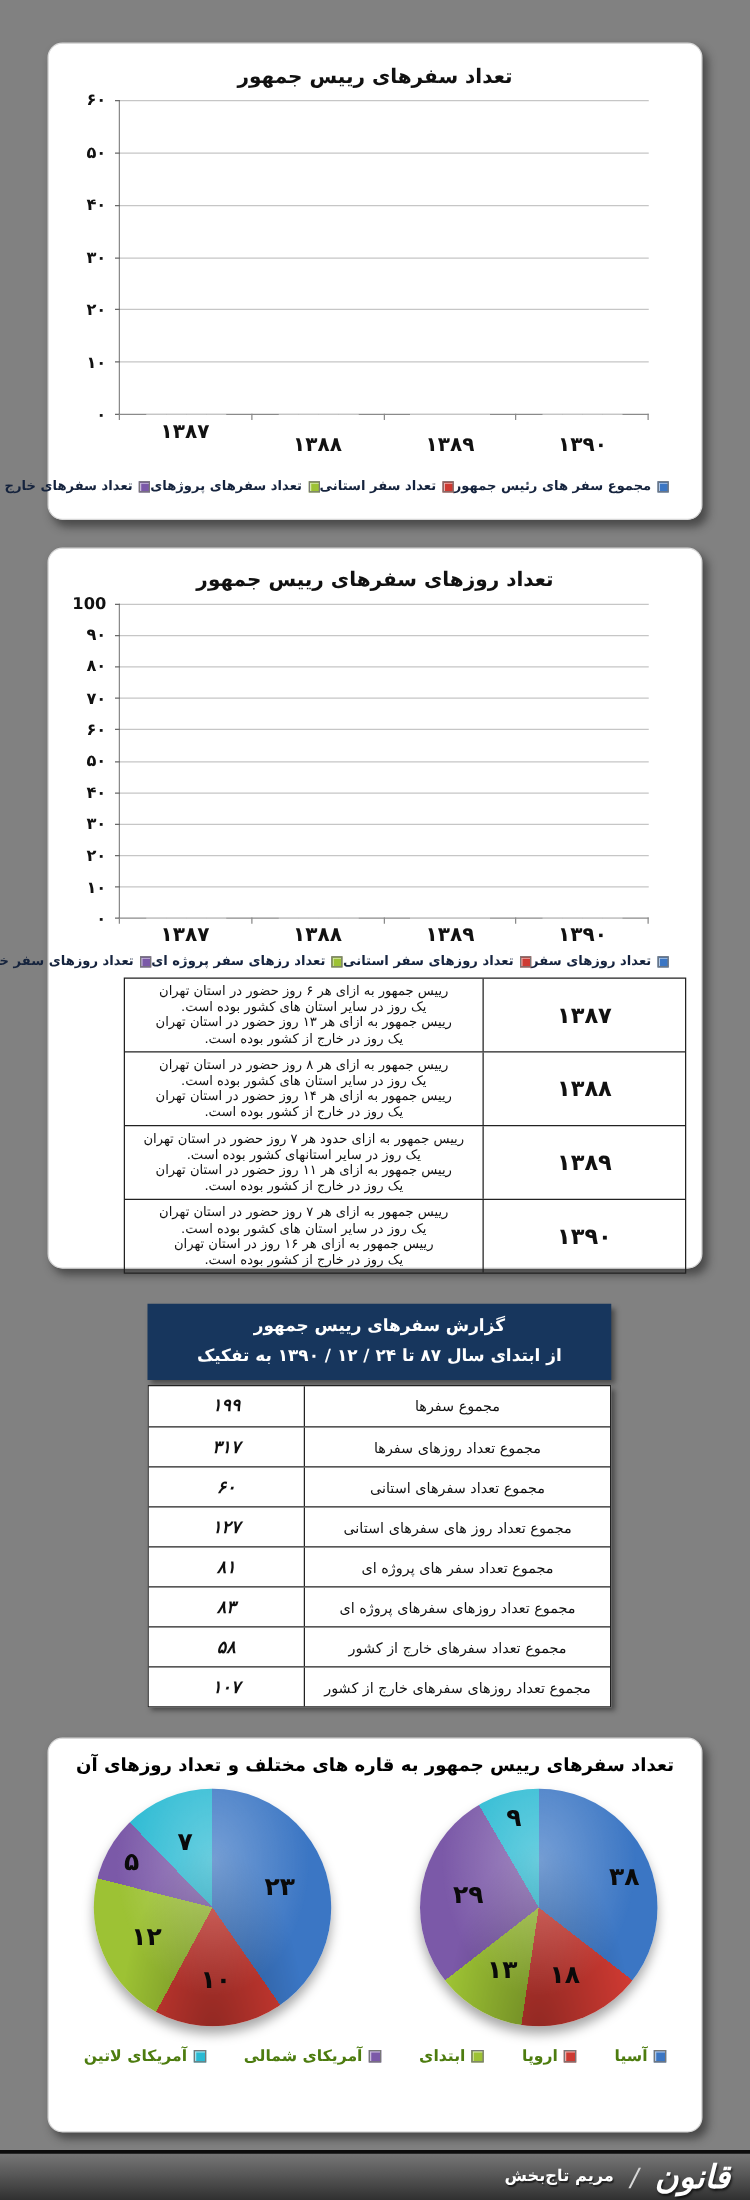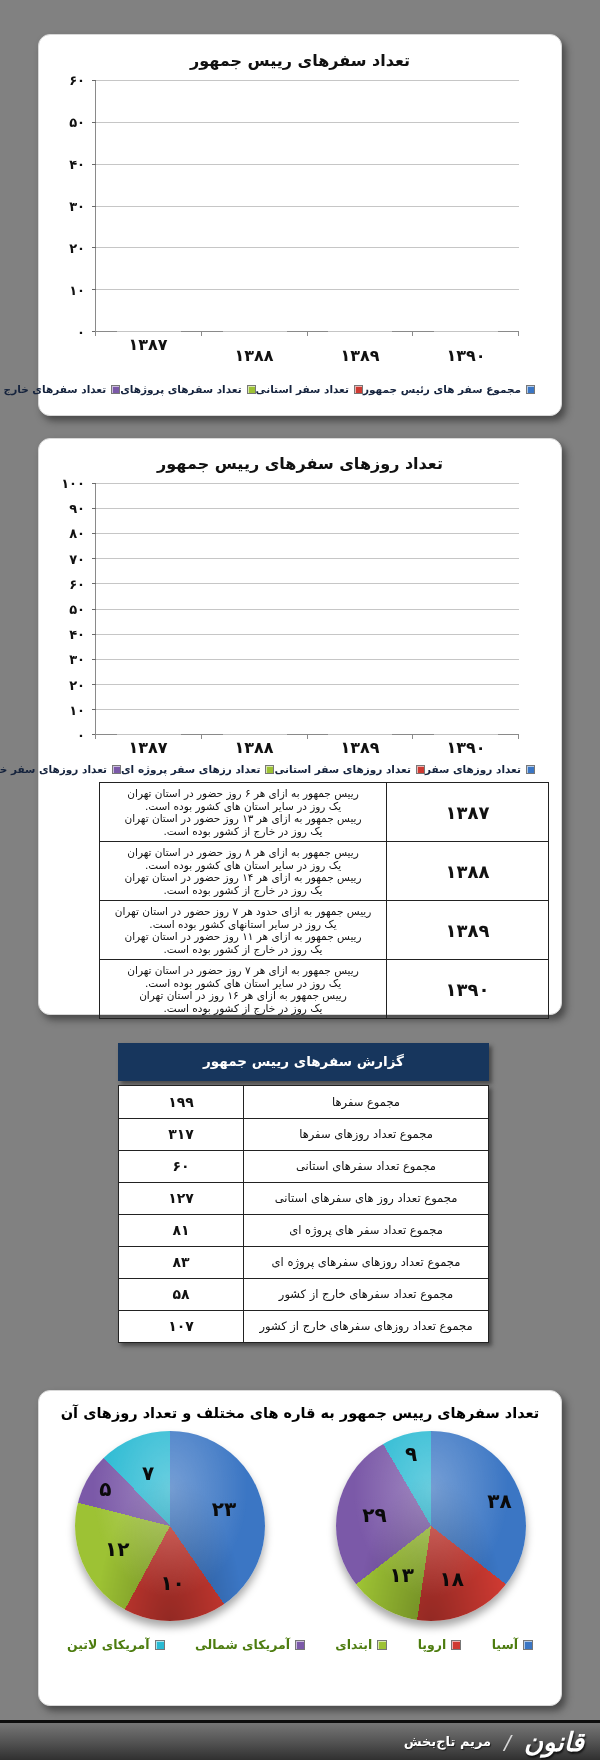--- a/index.html
+++ b/index.html
@@ -62,21 +62,21 @@
   #summary-header { background:#17365d; color:#fff; text-align:center; font-weight:bold;
                     font-size:13.5px; line-height:1.75; padding:7px 4px; direction:rtl;
                     box-shadow:3px 3px 4px rgba(20,20,20,.5); }
   #summary-body { margin-top:4px; border:1.5px solid #222; background:#fff;
                   box-shadow:3px 3px 4px rgba(20,20,20,.5); }
   .sum-row { display:flex; direction:rtl; border-top:1px solid #222; height:32px; }
   .sum-row:first-child { border-top:none; }
   .sum-label { flex:1; display:flex; align-items:center; justify-content:center;
                font-size:11.5px; color:#111; border-left:1px solid #222; }
   .sum-value { width:124px; display:flex; align-items:center; justify-content:center;
-               font-size:14px; font-weight:bold; color:#111; }
+               font-size:14px; font-weight:bold; color:#111;font-style:italic; }
 
   
   #pie-section-title { margin-top:14px; text-align:center; font-weight:bold; font-size:14.5px;
                        color:#000; direction:rtl; }
   .pie-sublabels, .pie-row { display:flex; }
   .pie-sublabels { margin-top:12px; }
   .pie-sublabel { flex:1; text-align:center; font-size:13px; font-weight:bold; color:#111; direction:rtl; }
   .pie-row { margin-top:10px; }
   .pie-col { flex:1; display:flex; justify-content:center; }
   .pie-disc { position:relative; width:190px; height:190px; border-radius:50%;
@@ -199,21 +199,21 @@
           <div class="ytick" style="bottom: calc(0% - 8px);">۰</div>
           <div class="ytick" style="bottom: calc(10% - 8px);">۱۰</div>
           <div class="ytick" style="bottom: calc(20% - 8px);">۲۰</div>
           <div class="ytick" style="bottom: calc(30% - 8px);">۳۰</div>
           <div class="ytick" style="bottom: calc(40% - 8px);">۴۰</div>
           <div class="ytick" style="bottom: calc(50% - 8px);">۵۰</div>
           <div class="ytick" style="bottom: calc(60% - 8px);">۶۰</div>
           <div class="ytick" style="bottom: calc(70% - 8px);">۷۰</div>
           <div class="ytick" style="bottom: calc(80% - 8px);">۸۰</div>
           <div class="ytick" style="bottom: calc(90% - 8px); margin-top: 18px;">۹۰</div>
-          <div class="ytick" style="bottom: calc(100% - 8px);">۱۰۰</div>
+          <div class="ytick" style="bottom: calc(100% - 8px);">100</div>
         </div>
       <div class="plot">
           <div class="ytickmark" style="bottom: calc(0% - 1px);"></div>
           <div class="gridline" style="bottom: calc(10% - 1px);"></div>
           <div class="ytickmark" style="bottom: calc(10% - 1px);"></div>
           <div class="gridline" style="bottom: calc(20% - 1px);"></div>
           <div class="ytickmark" style="bottom: calc(20% - 1px);"></div>
           <div class="gridline" style="bottom: calc(30% - 1px);"></div>
           <div class="ytickmark" style="bottom: calc(30% - 1px);"></div>
           <div class="gridline" style="bottom: calc(40% - 1px);"></div>
@@ -323,20 +323,21 @@
             <div class="yt-line">رییس جمهور به ازای هر ۱۶ روز در استان تهران</div>
             <div class="yt-line">یک روز در خارج از کشور بوده است.</div>
           </div>
         </div>
       </div>
   </div>
 
   <div id="summary-table">
     <div id="summary-header">
       <div>گزارش سفرهای رییس جمهور</div>
+      <div>از ابتدای سال ۸۷ تا ۲۴ / ۱۲ / ۱۳۹۰ به تفکیک</div>
     </div>
     <div id="summary-body">
         <div class="sum-row">
           <div class="sum-label">مجموع سفرها</div>
           <div class="sum-value">۱۹۹</div>
         </div>
         <div class="sum-row">
           <div class="sum-label">مجموع تعداد روزهای سفرها</div>
           <div class="sum-value">۳۱۷</div>
         </div>

